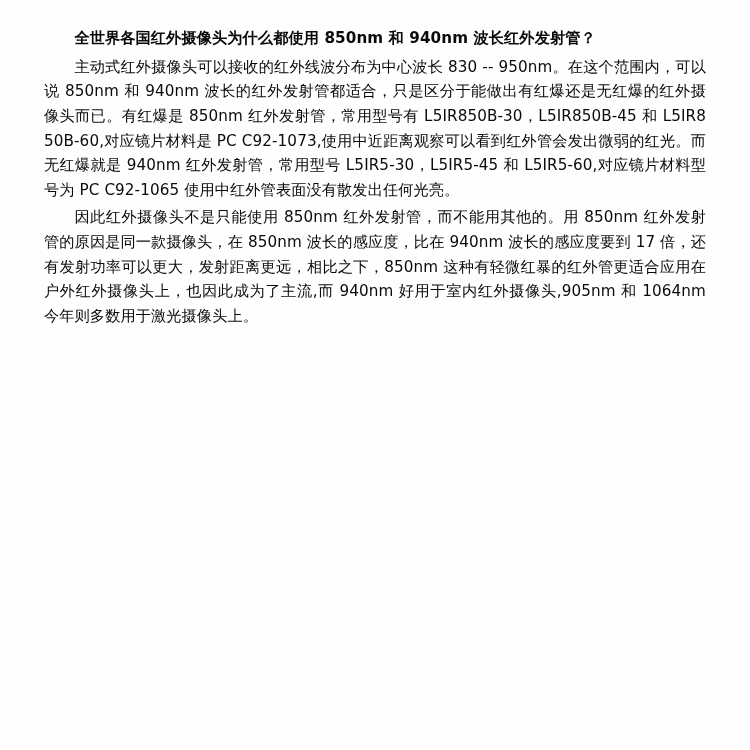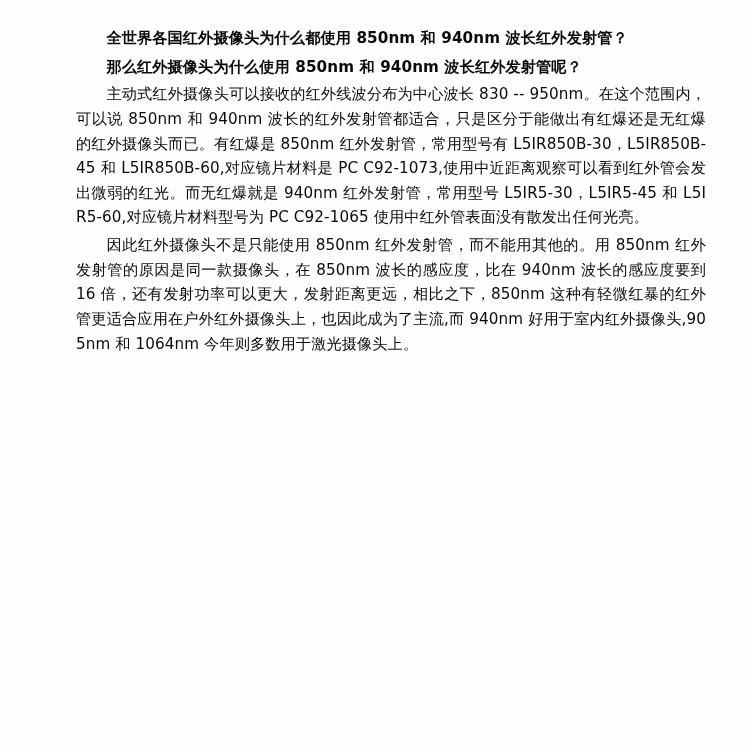--- a/index.html
+++ b/index.html
@@ -11,21 +11,21 @@
     height: 750px;
     background: #ffffff;
     font-family: "DejaVu Sans", "Liberation Sans", sans-serif;
     color: #0a0a0a;
     overflow: hidden;
   }
   .page {
     width: 750px;
     height: 750px;
     box-sizing: border-box;
-    padding: 26px 44px 10px 76px;
+    padding: 26px 44px 10px 44px;
     background: #fefefe;
   }
   .doc {
     font-size: 15.2px;
     line-height: 1.62;
     letter-spacing: 0.1px;
     text-align: justify;
     text-justify: inter-ideograph;
   }
   p {
@@ -40,17 +40,16 @@
   p.q {
     font-weight: bold;
   }
 </style>
 </head>
 <body>
 
 <div class="page">
   <div class="doc">
     <p class="heading">全世界各国红外摄像头为什么都使用 850nm 和 940nm 波长红外发射管？</p>
-    <p class="q">那么红外摄像头为什么使用 850nm 和 940nm 波长红外发射管呢？</p>
     <p>主动式红外摄像头可以接收的红外线波分布为中心波长 830 -- 950nm。在这个范围内，可以说 850nm 和 940nm 波长的红外发射管都适合，只是区分于能做出有红爆还是无红爆的红外摄像头而已。有红爆是 850nm 红外发射管，常用型号有 L5IR850B-30，L5IR850B-45 和 L5IR850B-60,对应镜片材料是 PC C92-1073,使用中近距离观察可以看到红外管会发出微弱的红光。而无红爆就是 940nm 红外发射管，常用型号 L5IR5-30，L5IR5-45 和 L5IR5-60,对应镜片材料型号为 PC C92-1065 使用中红外管表面没有散发出任何光亮。</p>
-    <p>因此红外摄像头不是只能使用 850nm 红外发射管，而不能用其他的。用 850nm 红外发射管的原因是同一款摄像头，在 850nm 波长的感应度，比在 940nm 波长的感应度要到 16 倍，还有发射功率可以更大，发射距离更远，相比之下，850nm 这种有轻微红暴的红外管更适合应用在户外红外摄像头上，也因此成为了主流,而 940nm 好用于室内红外摄像头,905nm 和 1064nm 今年则多数用于激光摄像头上。</p>
+    <p>因此红外摄像头不是只能使用 850nm 红外发射管，而不能用其他的。用 850nm 红外发射管的原因是同一款摄像头，在 850nm 波长的感应度，比在 940nm 波长的感应度要到 17 倍，还有发射功率可以更大，发射距离更远，相比之下，850nm 这种有轻微红暴的红外管更适合应用在户外红外摄像头上，也因此成为了主流,而 940nm 好用于室内红外摄像头,905nm 和 1064nm 今年则多数用于激光摄像头上。</p>
   </div>
 </div>
 
 </body></html>

